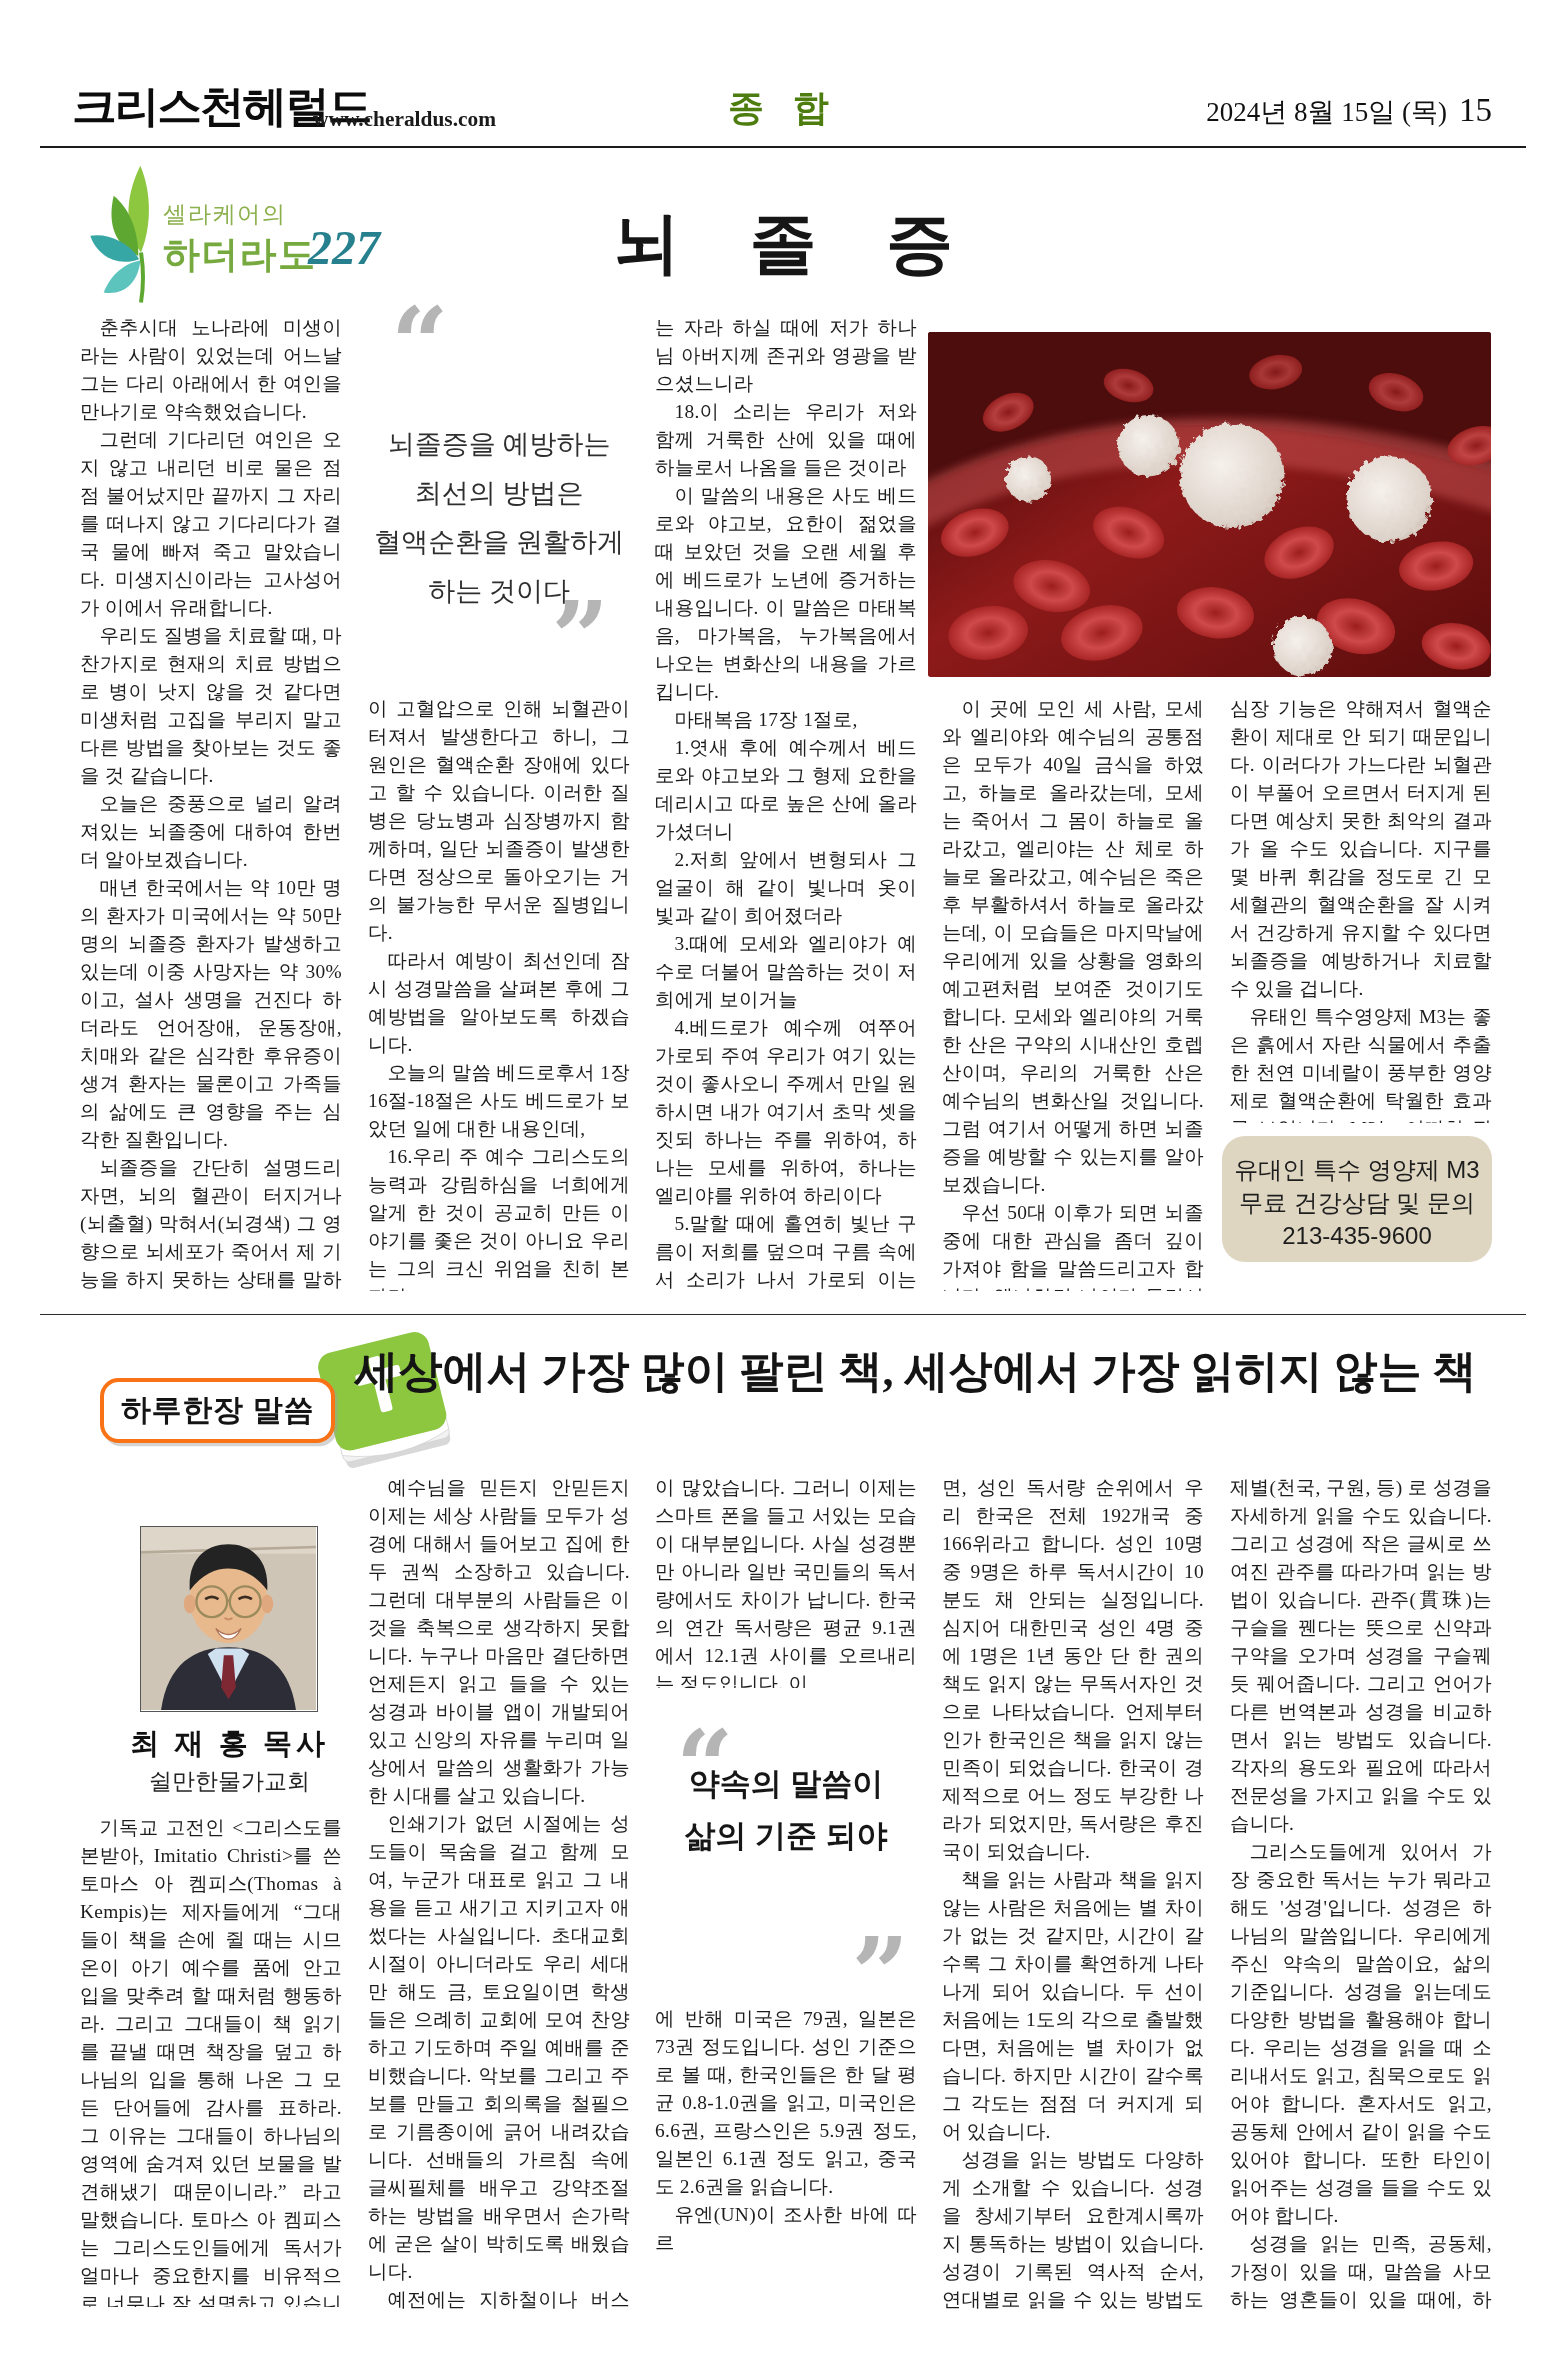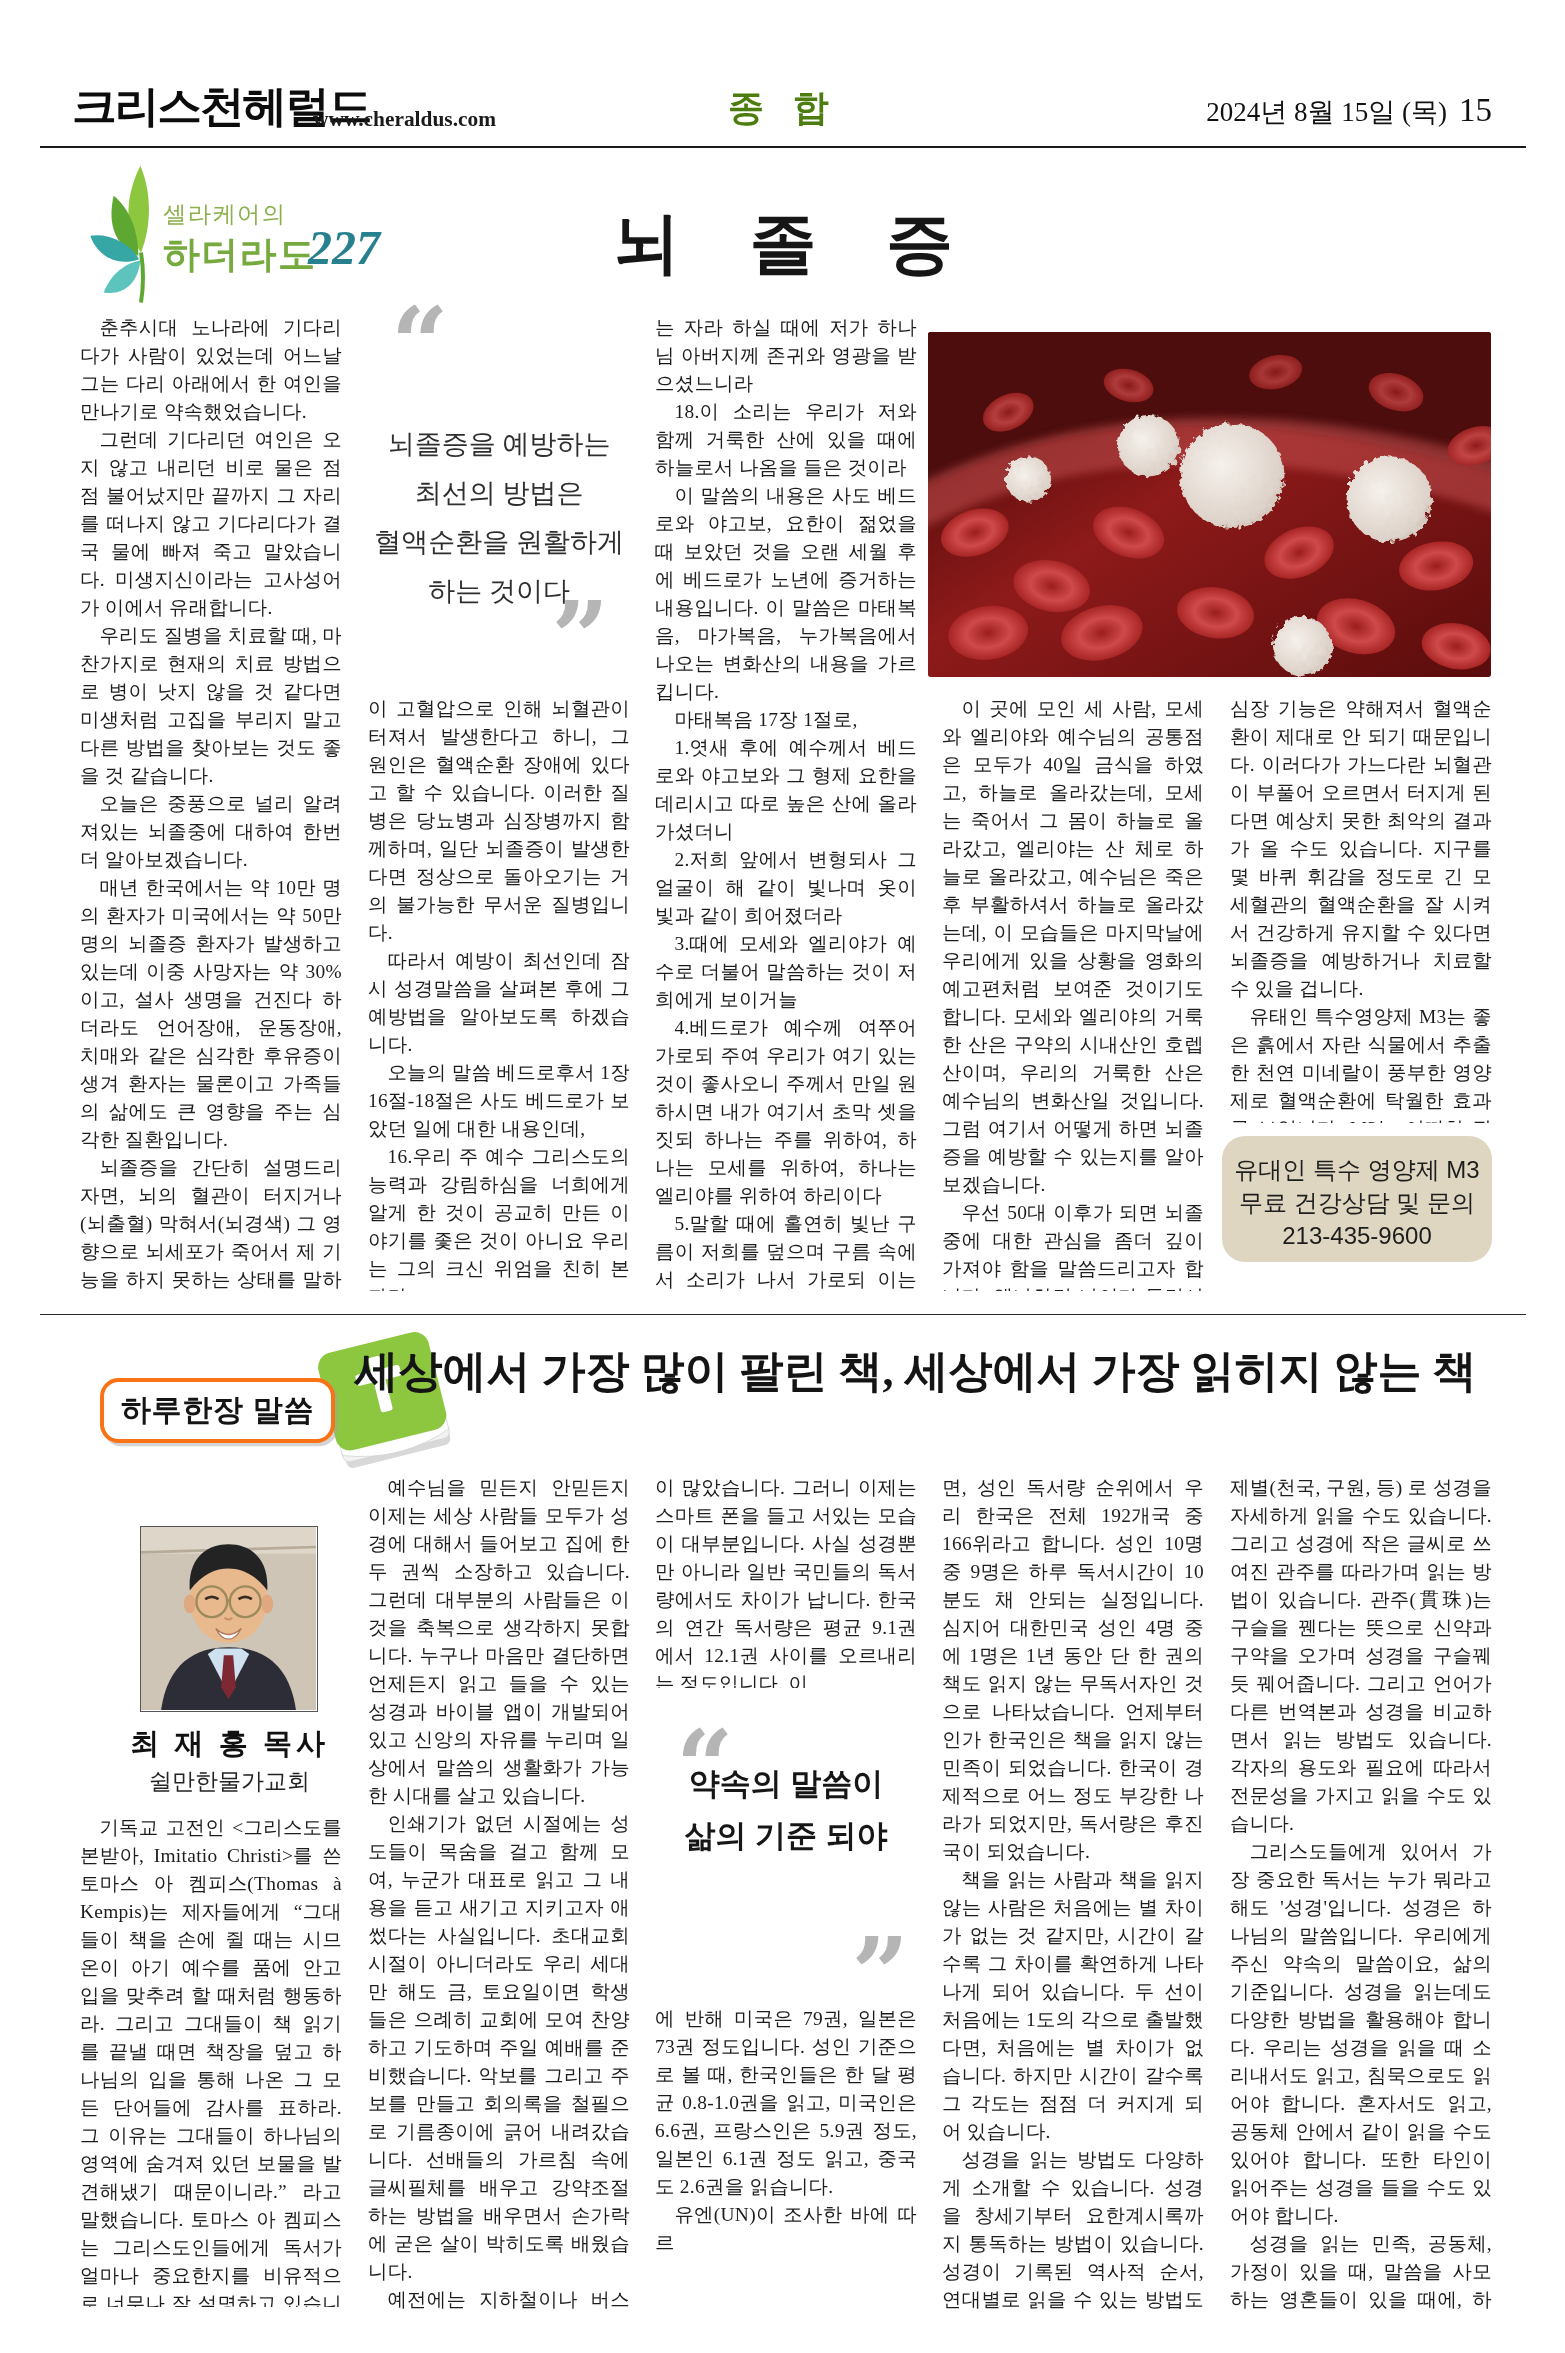--- a/index.html
+++ b/index.html
@@ -150,21 +150,21 @@
         <circle cx="455" cy="215" r="78" fill="url(#wbc)"></circle>
         <circle cx="690" cy="250" r="64" fill="url(#wbc)"></circle>
         <circle cx="330" cy="170" r="46" fill="url(#wbc)"></circle>
         <circle cx="560" cy="470" r="44" fill="url(#wbc)"></circle>
         <circle cx="150" cy="220" r="34" fill="url(#wbc)"></circle>
       </g>
     </svg>
   </div>
 
   <div class="col x1 body-text" style="top:314px; height:976px;">
-      <p class="para">춘추시대 노나라에 기다리다가 사람이 있었는데 어느날 그는 다리 아래에서 한 여인을 만나기로 약속했었습니다.</p>
+      <p class="para">춘추시대 노나라에 미생이라는 사람이 있었는데 어느날 그는 다리 아래에서 한 여인을 만나기로 약속했었습니다.</p>
       <p class="para">그런데 기다리던 여인은 오지 않고 내리던 비로 물은 점점 불어났지만 끝까지 그 자리를 떠나지 않고 기다리다가 결국 물에 빠져 죽고 말았습니다. 미생지신이라는 고사성어가 이에서 유래합니다.</p>
       <p class="para">우리도 질병을 치료할 때, 마찬가지로 현재의 치료 방법으로 병이 낫지 않을 것 같다면 미생처럼 고집을 부리지 말고 다른 방법을 찾아보는 것도 좋을 것 같습니다.</p>
       <p class="para">오늘은 중풍으로 널리 알려져있는 뇌졸중에 대하여 한번 더 알아보겠습니다.</p>
       <p class="para">매년 한국에서는 약 10만 명의 환자가 미국에서는 약 50만 명의 뇌졸증 환자가 발생하고 있는데 이중 사망자는 약 30%이고, 설사 생명을 건진다 하더라도 언어장애, 운동장애, 치매와 같은 심각한 후유증이 생겨 환자는 물론이고 가족들의 삶에도 큰 영향을 주는 심각한 질환입니다.</p>
       <p class="para">뇌졸증을 간단히 설명드리자면, 뇌의 혈관이 터지거나(뇌출혈) 막혀서(뇌경색) 그 영향으로 뇌세포가 죽어서 제 기능을 하지 못하는 상태를 말하는데, 기온이 내려가는 겨울에 더 많이 발생합니다. 발생원인은 혈관이 탄력을 잃어 딱딱해지거나, 아주 가느다란 혈관</p>
     </div>
   <div class="col x2 body-text cont" style="top:695px; height:596px;">
       <p class="para">이 고혈압으로 인해 뇌혈관이 터져서 발생한다고 하니, 그 원인은 혈액순환 장애에 있다고 할 수 있습니다. 이러한 질병은 당뇨병과 심장병까지 함께하며, 일단 뇌졸증이 발생한다면 정상으로 돌아오기는 거의 불가능한 무서운 질병입니다.</p>
       <p class="para">따라서 예방이 최선인데 잠시 성경말씀을 살펴본 후에 그 예방법을 알아보도록 하겠습니다.</p>
       <p class="para">오늘의 말씀 베드로후서 1장 16절-18절은 사도 베드로가 보았던 일에 대한 내용인데,</p>

